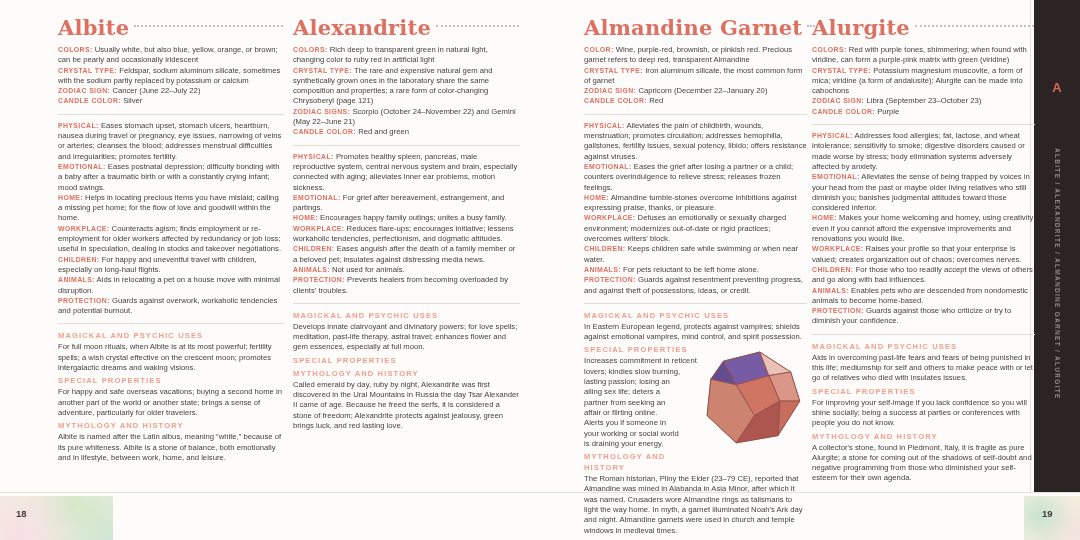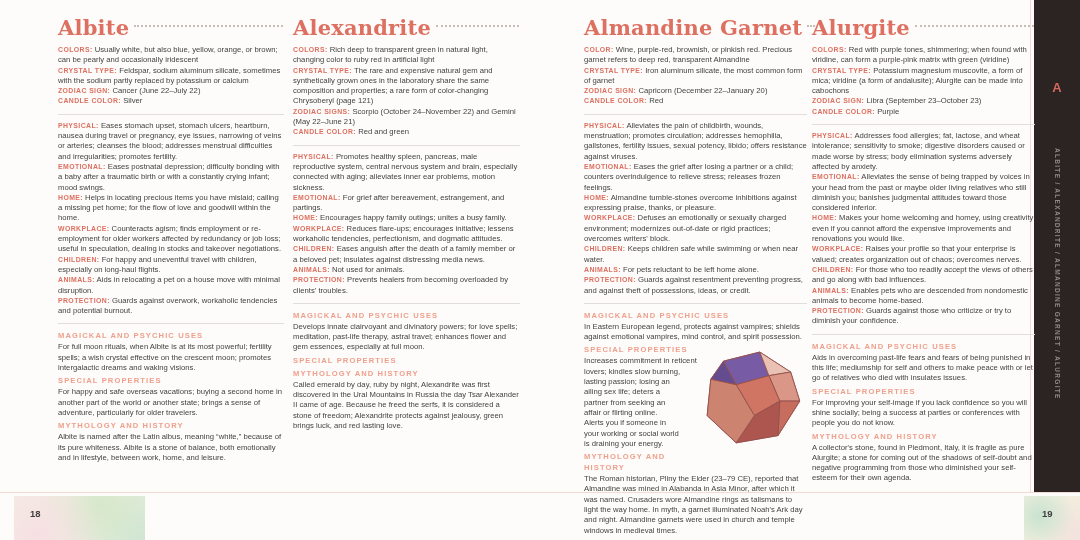--- a/index.html
+++ b/index.html
@@ -54,21 +54,21 @@
   }
   .sidebar-index{
     position:absolute;top:148px;left:50%;transform:translateX(-50%);
     writing-mode:vertical-rl;white-space:nowrap;
     font-size:6.5px;letter-spacing:1.3px;color:#8f8985;font-weight:700;
   }
   .page-edge-line{position:absolute;left:1030px;top:0;width:1px;height:492px;background:var(--rule-pink);}
   .bottom-rule{position:absolute;left:0;top:492px;width:1080px;height:1px;background:var(--rule-pink);}
   .corner{position:absolute;top:496px;height:44px;}
   .corner-left{
-    left:14px;width:131px;
+    left:0;width:113px;
     background:
       radial-gradient(circle at 18% 85%, rgba(246,222,227,.95), rgba(246,222,227,0) 60%),
       radial-gradient(circle at 65% 20%, rgba(213,232,201,.95), rgba(213,232,201,0) 70%),
       radial-gradient(circle at 95% 90%, rgba(203,228,212,.9), rgba(203,228,212,0) 60%),
       #f4f0e3;
   }
   .corner-right{
     left:1024px;width:63px;
     background:
       radial-gradient(circle at 25% 45%, rgba(198,226,207,.95), rgba(198,226,207,0) 65%),

